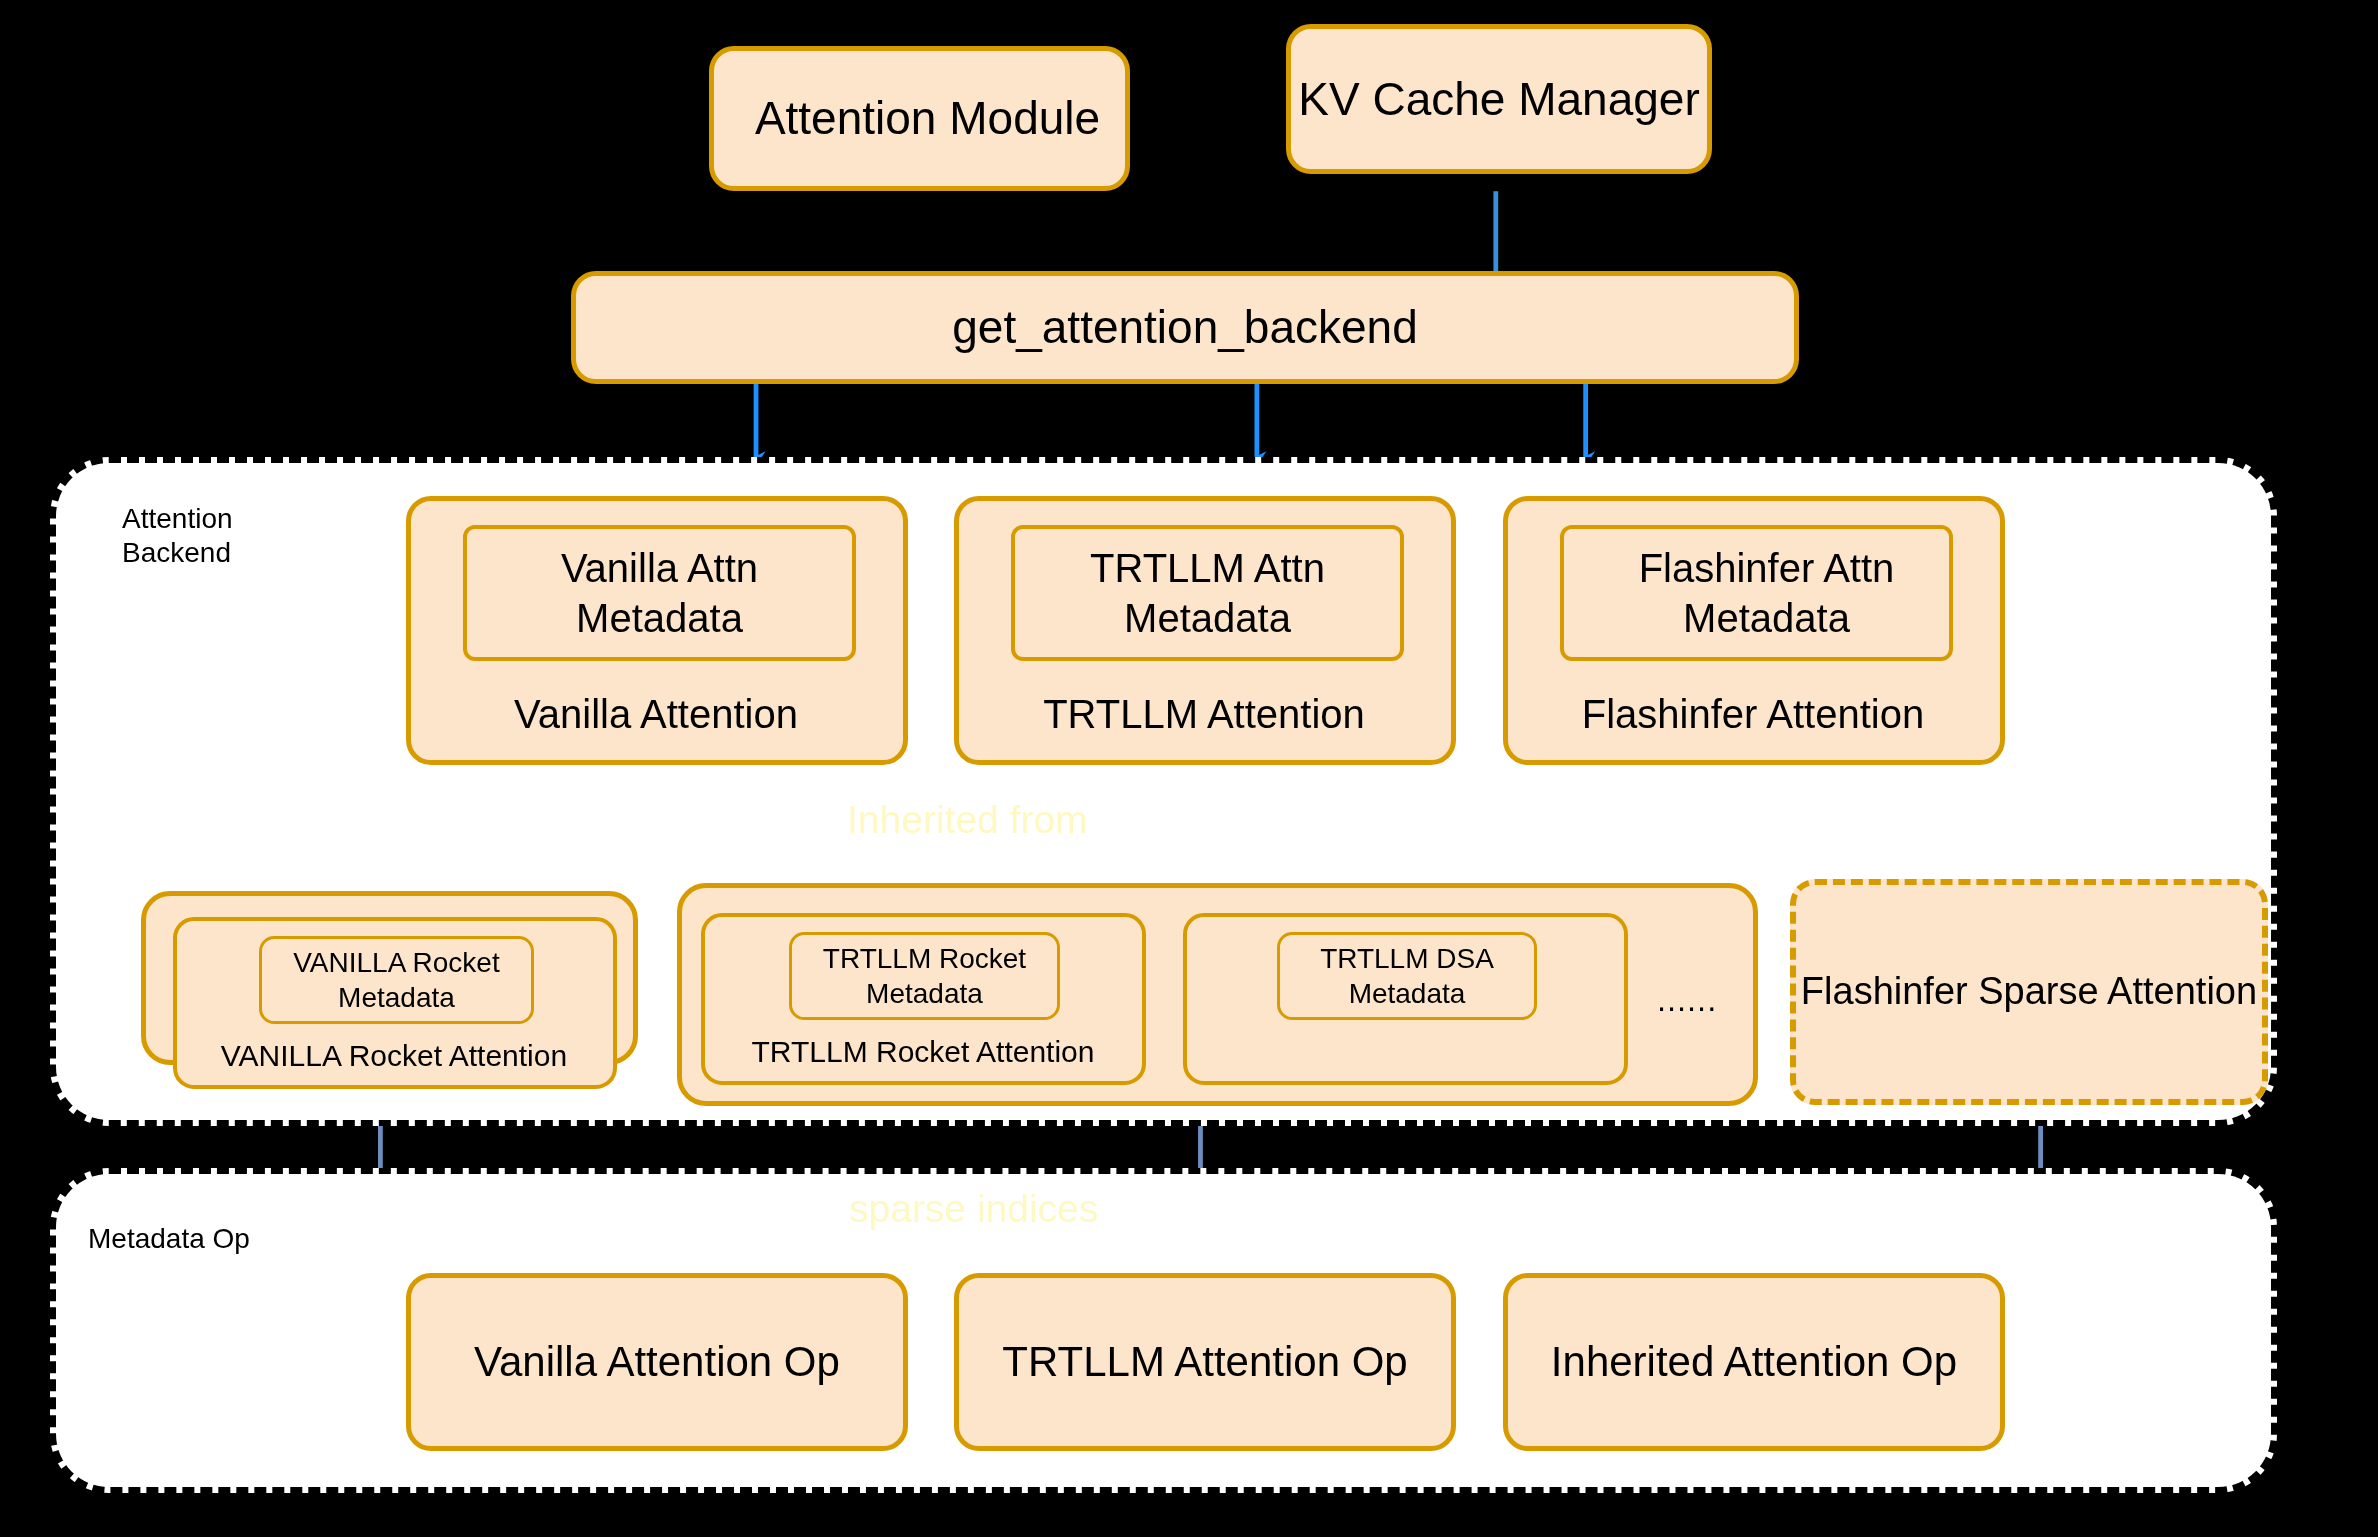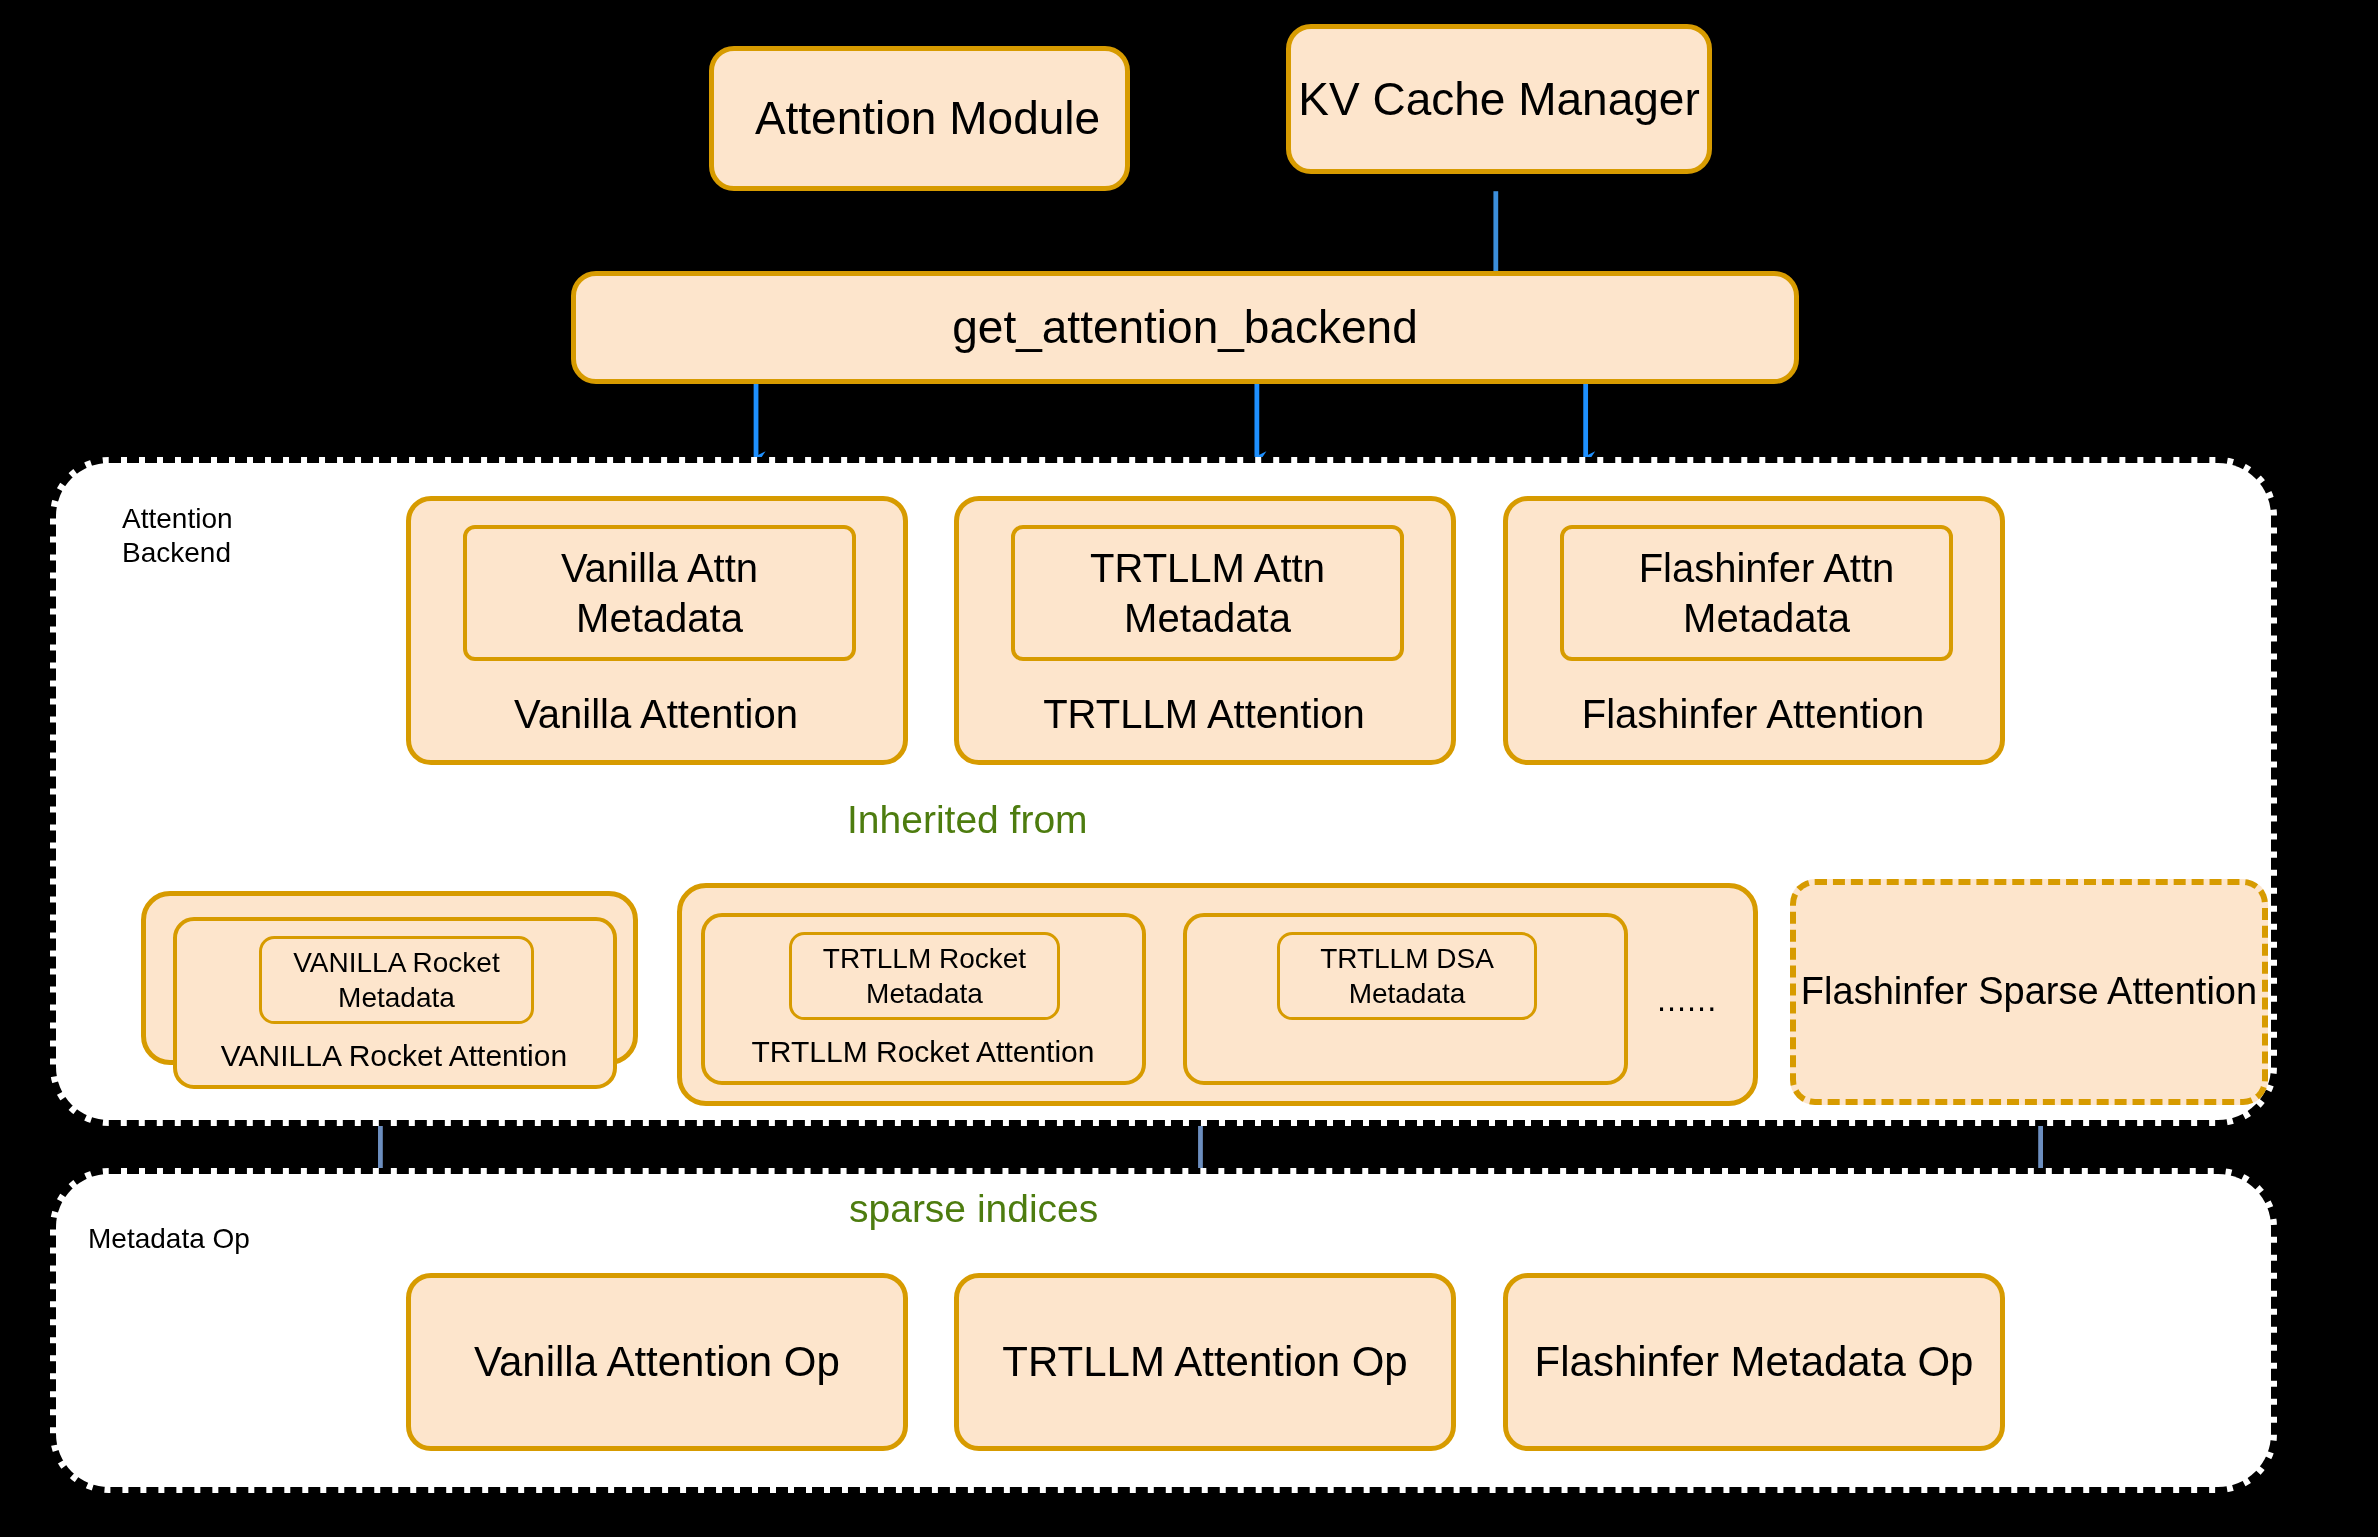--- a/index.html
+++ b/index.html
@@ -37,21 +37,21 @@
     color:#000;
     font-size:28px;
     line-height:1.2;
     white-space:pre-line;
     text-align:left;
   }
 
   
   .edge-label{
     position:absolute;
-    color:#4d7c0f;
+    color:#fef9c3;
     font-size:39px;
     white-space:nowrap;
   }
   .ellipsis{
     position:absolute;
     color:#000;
     font-size:32.5px;
     letter-spacing:1px;
     white-space:nowrap;
   }
@@ -220,17 +220,17 @@
 
   <div class="node" style="left:406px;top:1273px;width:502px;height:178px;font-size:42px;">
     <span>Vanilla Attention Op</span>
   </div>
 
   <div class="node" style="left:954px;top:1273px;width:502px;height:178px;font-size:42px;">
     <span>TRTLLM Attention Op</span>
   </div>
 
   <div class="node" style="left:1503px;top:1273px;width:502px;height:178px;font-size:42px;">
-    <span>Flashinfer Metadata Op</span>
+    <span>Inherited Attention Op</span>
   </div>
 
 </div>
 
 
 </body></html>

